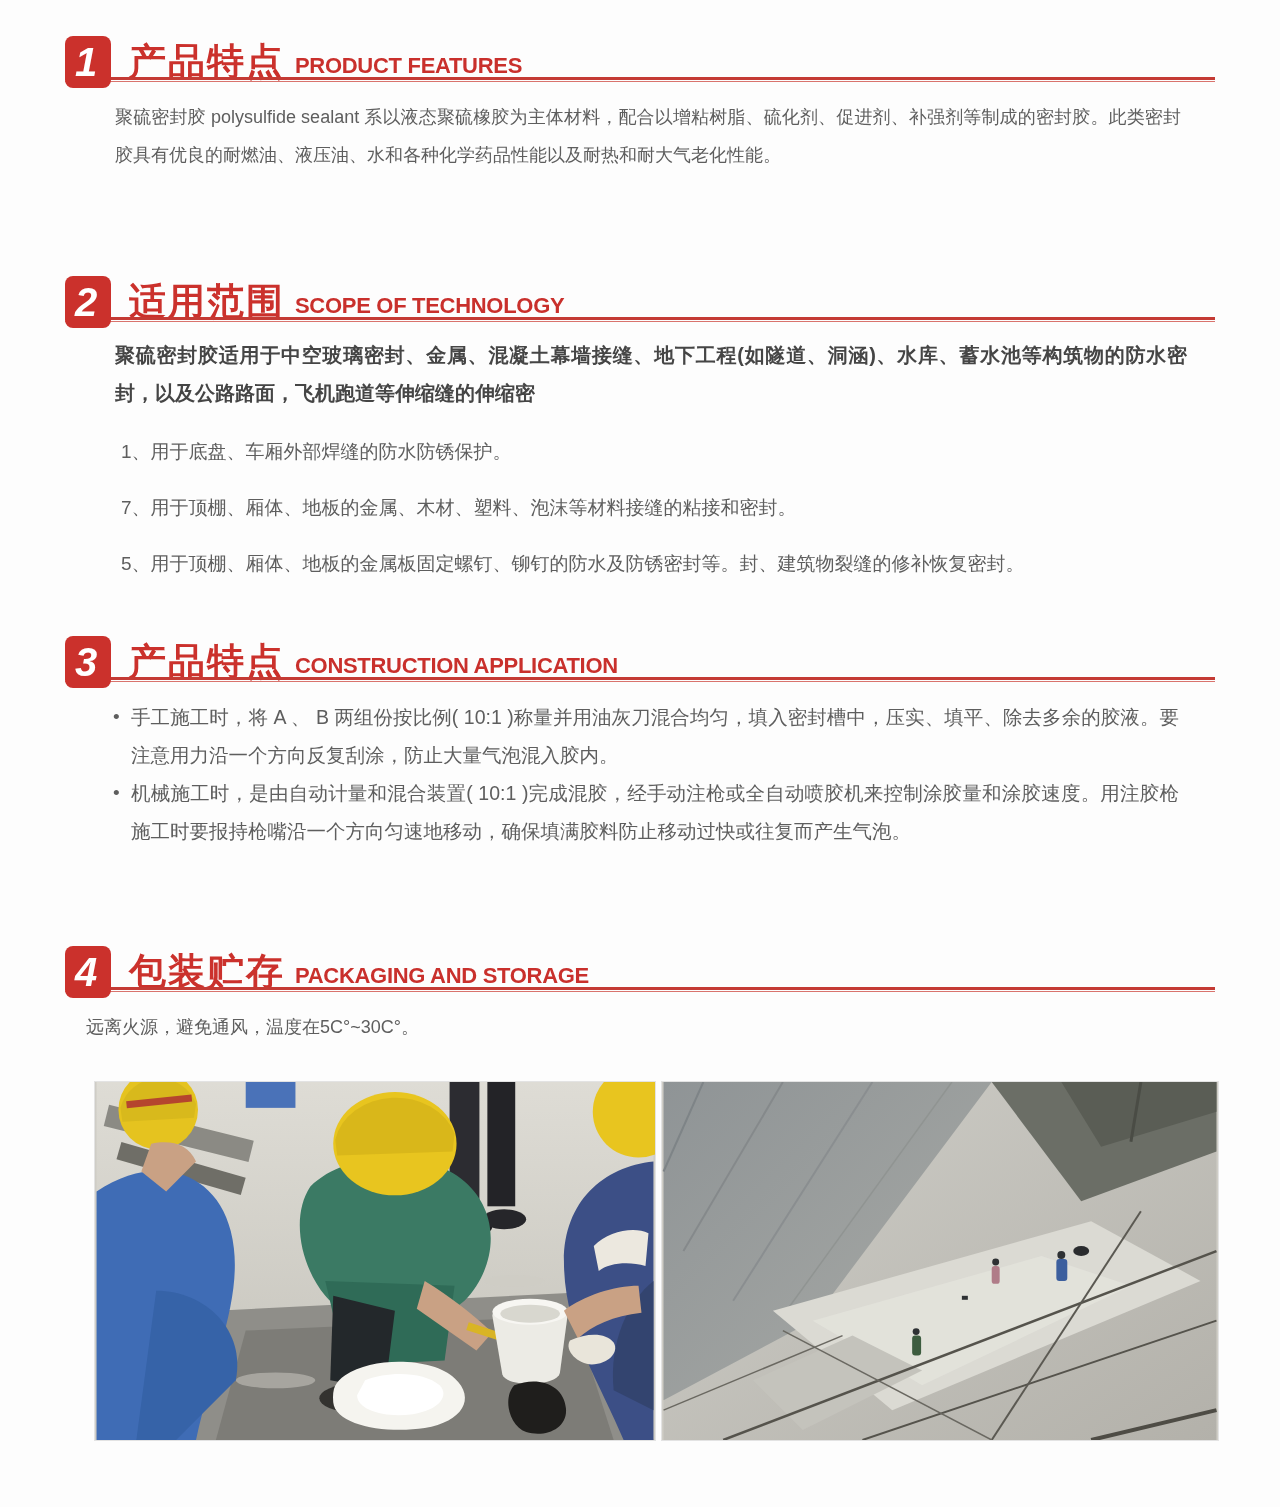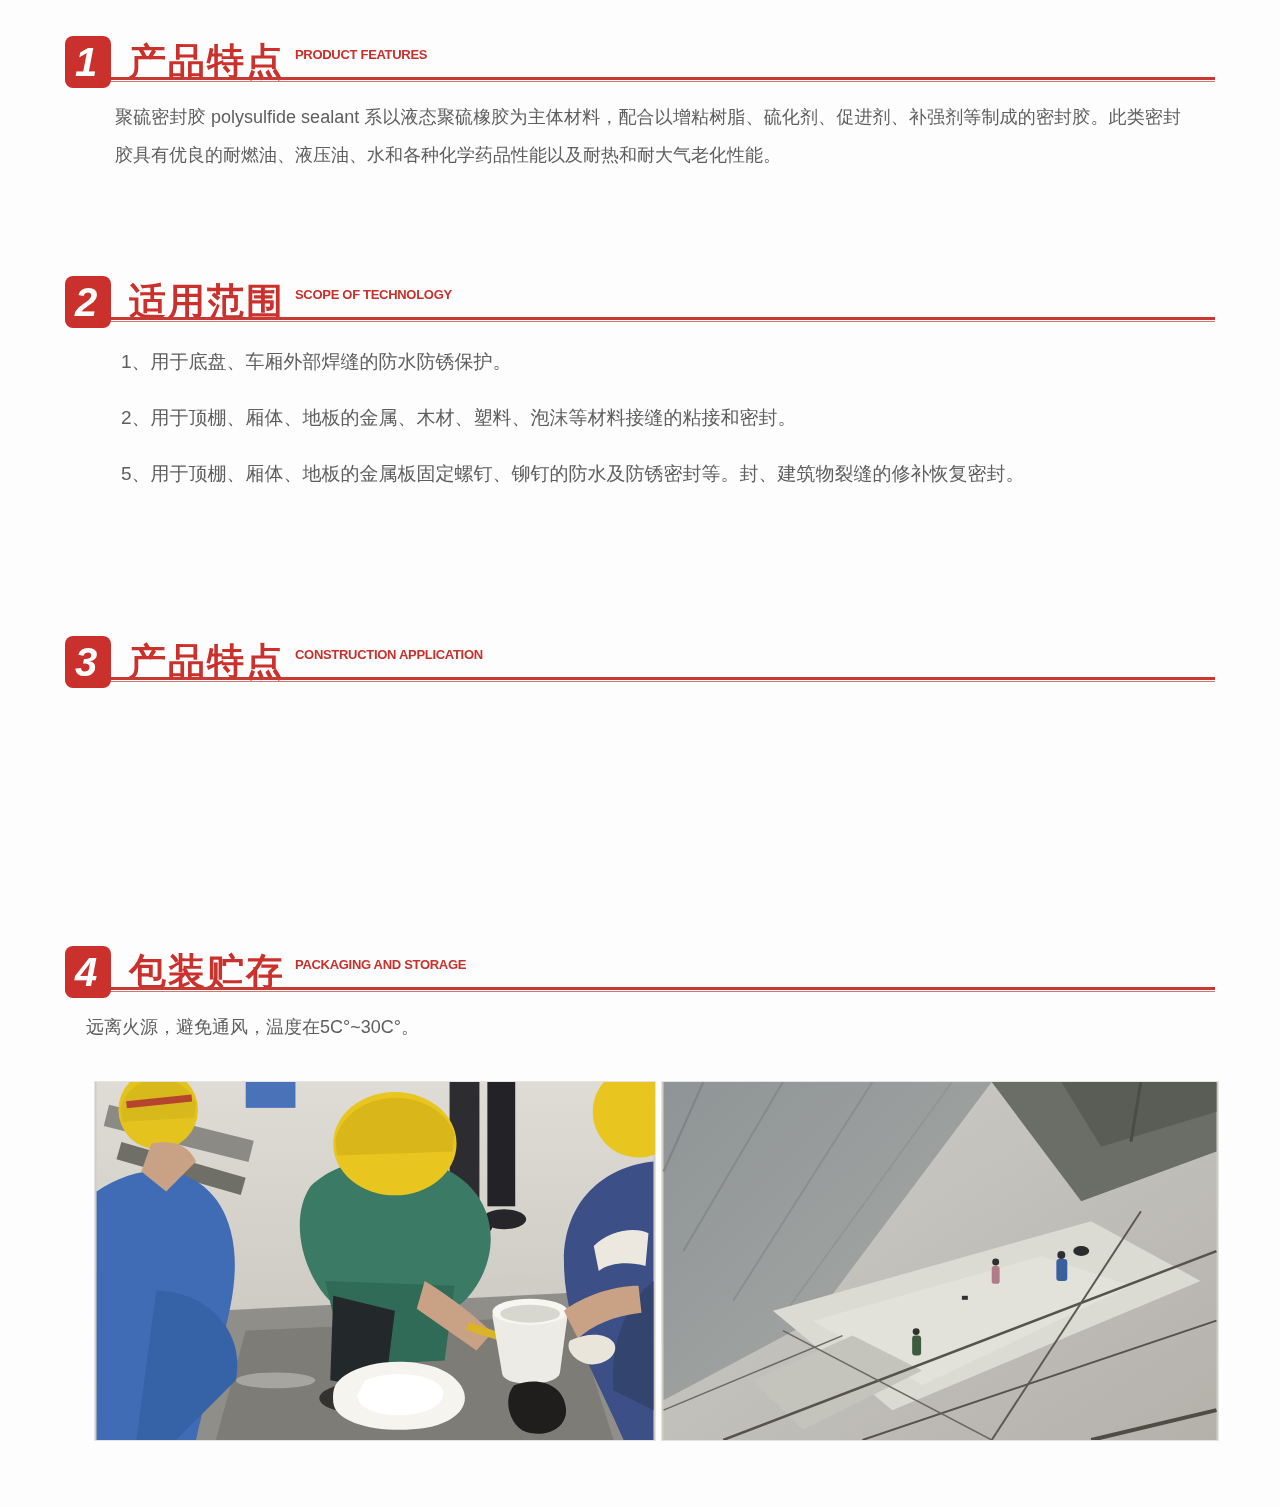--- a/index.html
+++ b/index.html
@@ -22,22 +22,22 @@
     background:#cb312c;border-radius:8px;
     color:#ffffff;font-style:italic;font-weight:bold;font-size:40px;
     display:flex;align-items:center;justify-content:center;
     padding-right:4px;box-sizing:border-box;
   }
   .zh{
     margin:16px 0 2px 18px;
     color:#cb312c;font-size:37px;font-weight:800;letter-spacing:2px;line-height:1;
   }
   .en{
-    margin:0 0 21px 10px;
-    color:#c9302c;font-size:13px;font-weight:700;letter-spacing:-0.3px;line-height:1;
+    margin:0 0 5px 10px;
+    color:#c9302c;font-size:22px;font-weight:700;letter-spacing:-0.3px;line-height:1;
     white-space:nowrap;
   }
   .body-p{
     margin:16px 0 0 50px;width:1066px;
     color:#5e5e5e;font-size:18px;line-height:38px;
     text-align:justify;
   }
   .lead-p{
     margin:14px 0 0 50px;width:1072px;
     color:#454545;font-size:20px;font-weight:700;line-height:38px;
@@ -81,34 +81,39 @@
     <p class="body-p">聚硫密封胶 polysulfide sealant 系以液态聚硫橡胶为主体材料，配合以增粘树脂、硫化剂、促进剂、补强剂等制成的密封胶。此类密封胶具有优良的耐燃油、液压油、水和各种化学药品性能以及耐热和耐大气老化性能。</p>
   </section>
 
   <section class="sec" style="top:276px">
     <header class="sec-head">
       <div class="rule"></div>
       <div class="num">2</div>
       <h2 class="zh">适用范围</h2>
       <span class="en">SCOPE OF TECHNOLOGY</span>
     </header>
+    <p class="lead-p">聚硫密封胶适用于中空玻璃密封、金属、混凝土幕墙接缝、地下工程(如隧道、洞涵)、水库、蓄水池等构筑物的防水密封，以及公路路面，飞机跑道等伸缩缝的伸缩密</p>
     <ul class="num-list">
       <li>1、用于底盘、车厢外部焊缝的防水防锈保护。</li>
-      <li>2、用于顶棚、厢体、地板的金属、木材、塑料、泡沫等材料接缝的粘接和密封。</li>
+      <li>7、用于顶棚、厢体、地板的金属、木材、塑料、泡沫等材料接缝的粘接和密封。</li>
       <li>5、用于顶棚、厢体、地板的金属板固定螺钉、铆钉的防水及防锈密封等。封、建筑物裂缝的修补恢复密封。</li>
     </ul>
   </section>
 
   <section class="sec" style="top:636px">
     <header class="sec-head">
       <div class="rule"></div>
       <div class="num">3</div>
       <h2 class="zh">产品特点</h2>
       <span class="en">CONSTRUCTION APPLICATION</span>
     </header>
+    <ul class="bullet-list">
+      <li>手工施工时，将 A 、 B 两组份按比例( 10:1 )称量并用油灰刀混合均匀，填入密封槽中，压实、填平、除去多余的胶液。要注意用力沿一个方向反复刮涂，防止大量气泡混入胶内。</li>
+      <li>机械施工时，是由自动计量和混合装置( 10:1 )完成混胶，经手动注枪或全自动喷胶机来控制涂胶量和涂胶速度。用注胶枪施工时要报持枪嘴沿一个方向匀速地移动，确保填满胶料防止移动过快或往复而产生气泡。</li>
+    </ul>
   </section>
 
   <section class="sec" style="top:946px">
     <header class="sec-head">
       <div class="rule"></div>
       <div class="num">4</div>
       <h2 class="zh">包装贮存</h2>
       <span class="en">PACKAGING AND STORAGE</span>
     </header>
     <p class="body-p" style="margin-left:21px">远离火源，避免通风，温度在5C°~30C°。</p>

